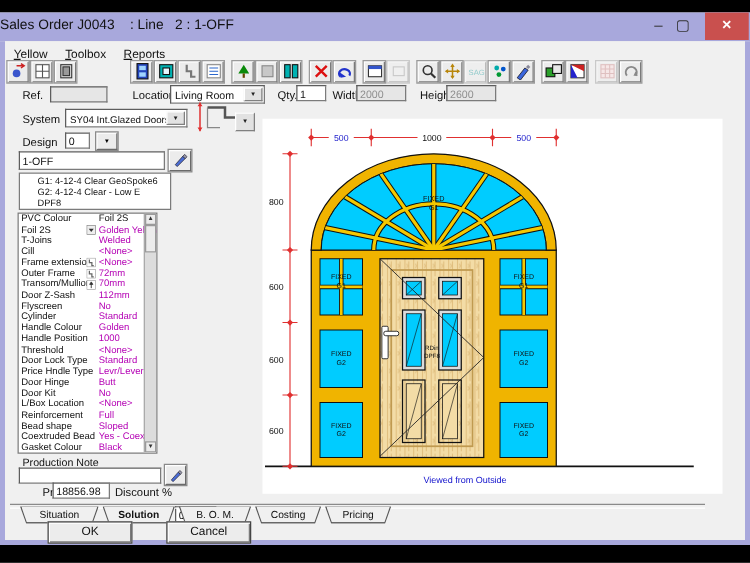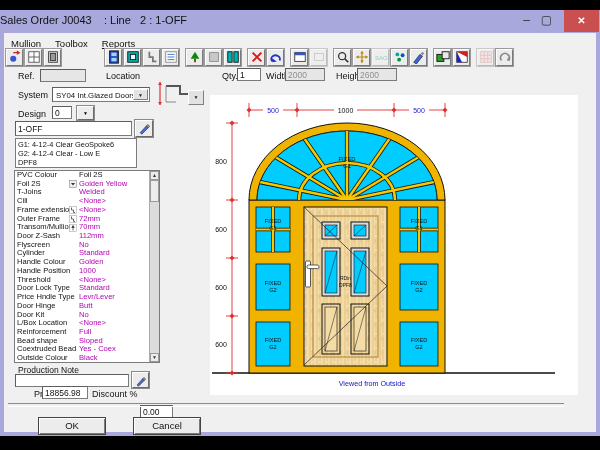--- a/index.html
+++ b/index.html
@@ -36,23 +36,23 @@
   .combo{position:absolute;box-sizing:border-box;background:#fff;border:1px solid #7b7b7b;
     border-top-color:#5d5d5d;border-left-color:#5d5d5d;font-size:8.5px;color:#111;}
   .combo .cv{position:absolute;left:3px;top:2px;white-space:nowrap;}
   .dropbtn{position:absolute;right:1px;top:1px;bottom:1px;width:13px;background:#e2e2e2;
     border:1px solid;border-color:#fff #808080 #808080 #fff;font-size:5px;color:#222;
     text-align:center;line-height:11px;}
   .pushbtn{position:absolute;box-sizing:border-box;background:#ececec;
     border:1px solid;border-color:#fff #6a6a6a #6a6a6a #fff;outline:1px solid #8a8a8a;text-align:center;}
   
   #descbox{position:absolute;left:15px;top:128px;width:122px;height:30px;box-sizing:border-box;
-    background:#fff;border:1px solid #7b7b7b;font-size:7.4px;line-height:9.2px;padding:1px 2px;
+    background:#fff;border:1px solid #7b7b7b;font-size:7.4px;line-height:9.2px;padding:1px 14px;
     white-space:nowrap;overflow:hidden;color:#111;}
-  #proplist{position:absolute;left:14px;top:160px;width:146px;height:193px;box-sizing:border-box;
+  #proplist{position:absolute;left:14px;top:160px;width:112px;height:193px;box-sizing:border-box;
     background:#fff;border:1px solid #7b7b7b;overflow:hidden;padding-left:36px;}
   .prow{position:relative;height:8.72px;font-size:7.6px;line-height:8.8px;white-space:nowrap;}
   .prow .pl{position:absolute;left:2px;color:#111;}
   .prow .pv{position:absolute;left:64px;color:#b400b4;}
   .prow .pv.black{color:#111;}
   .prow .pic{position:absolute;left:54px;top:0.5px;}
   #pscroll{position:absolute;right:0;top:0;width:9px;height:100%;background:#dcdcdc;border-left:1px solid #aaa;}
   .sarr{position:absolute;left:0;width:9px;height:9px;background:#ececec;border:1px solid #9a9a9a;
     box-sizing:border-box;font-size:5px;text-align:center;line-height:7px;color:#333;}
   #sthumb{position:absolute;left:0;top:9px;width:9px;height:22px;background:#ececec;border:1px solid #9a9a9a;box-sizing:border-box;}
@@ -82,21 +82,21 @@
     <div id="titlebar">
       <div id="title">Sales Order J0043    : Line   2 : 1-OFF</div>
       <div class="tbtn-glyph" style="right:70px;">–</div>
       <div class="tbtn-glyph" style="right:48px;">▢</div>
       <div id="btn-close">✕</div>
     </div>
     <div class="winedge" style="left:0;top:23px;width:4px;height:403px;"></div>
     <div class="winedge" style="right:0;top:23px;width:4px;height:403px;"></div>
     <div class="winedge" style="left:0;top:422px;width:600px;height:4px;"></div>
 
-    <div id="menubar"><div class="menu-item">Mullion</div><div class="menu-item">Toolbox</div><div class="menu-item">Reports</div></div>
+    <div id="menubar"><div class="menu-item">Yellow</div><div class="menu-item">Toolbox</div><div class="menu-item">Reports</div></div>
     <div id="toolbar"><div class="tgroup" style="margin-right: 42px;"><span class="tb"><svg width="14" height="14" viewBox="0 0 16 16">
               <circle cx="6" cy="10" r="3.5" fill="#3a55cc"></circle>
               <path d="M6 3h7M10 1l3 2-3 2" stroke="#cc2222" stroke-width="1.3" fill="none"></path>
             </svg></span><span class="tb"><svg width="14" height="14" viewBox="0 0 16 16">
               <rect x="2" y="2" width="12" height="12" fill="#fff" stroke="#555"></rect>
               <path d="M8 2v12M2 8h12" stroke="#555"></path>
             </svg></span><span class="tb"><svg width="14" height="14" viewBox="0 0 16 16">
               <rect x="3" y="2" width="10" height="12" fill="#ddd" stroke="#333"></rect>
               <rect x="5" y="4" width="6" height="8" fill="#9a9a9a" stroke="#333"></rect>
             </svg></span></div><div class="tgroup"><span class="tb"><svg width="14" height="14" viewBox="0 0 16 16">
@@ -155,20 +155,24 @@
               <rect x="2" y="2" width="12" height="12" fill="#ffdddd" stroke="#cc8888"></rect>
               <path d="M6 2v12M10 2v12M2 6h12M2 10h12" stroke="#cc8888"></path>
             </svg></span><span class="tb"><svg width="14" height="14" viewBox="0 0 16 16">
               <path d="M4 12a5 5 0 1 1 8 0" fill="none" stroke="#888" stroke-width="1.8"></path>
               <path d="M12 8l2 4h-4z" fill="#888"></path>
             </svg></span></div></div>
 
     <div class="lbl" style="left:18px;top:61px;">Ref.</div>
     <input class="fld dis" style="left: 40px; top: 59px; width: 46px; height: 13px;" disabled="" value="">
     <div class="lbl" style="left:106px;top:61px;">Location</div>
+    <div class="combo" style="left:136px;top:58px;width:76px;height:15px;">
+      <span class="cv">Living Room</span>
+      <span class="dropbtn">▼</span>
+    </div>
     <div class="lbl" style="left:222px;top:61px;">Qty.</div>
     <input class="fld" style="left: 237px; top: 58px; width: 24px; height: 13px;" value="1">
     <div class="lbl" style="left:266px;top:61px;">Width</div>
     <input class="fld dis" style="left: 285px; top: 58px; width: 40px; height: 13px;" disabled="" value="2000">
     <div class="lbl" style="left:336px;top:61px;">Height</div>
     <input class="fld dis" style="left: 357px; top: 58px; width: 40px; height: 13px;" disabled="" value="2600">
 
     <div class="lbl" style="left:18px;top:80px;">System</div>
     <div class="combo" style="left:52px;top:77px;width:98px;height:15px;">
       <span class="cv" style="font-size:7.8px;top:3px;">SY04  Int.Glazed Doors</span>
@@ -298,21 +302,21 @@
           </div>
           <div class="prow">
             <span class="pl">Bead shape</span>
             <span class="pv">Sloped</span>
           </div>
           <div class="prow">
             <span class="pl">Coextruded Bead</span>
             <span class="pv">Yes - Coex</span>
           </div>
           <div class="prow">
-            <span class="pl">Outside Colour</span>
+            <span class="pl">Gasket Colour</span>
             <span class="pv">Black</span>
           </div>
         </div>
       <div id="pscroll">
         <div class="sarr" style="top:0;">▲</div>
         <div id="sthumb"></div>
         <div class="sarr" style="bottom:0;">▼</div>
       </div>
     </div>
 
@@ -324,20 +328,37 @@
         <path d="M11 4l2-2 2.5 2.5-2 2z" fill="#99a" stroke="#223" stroke-width="0.8"></path>
       </svg>
     </div>
 
     <div class="lbl" style="left:34px;top:379px;">Price</div>
     <input class="fld" style="left: 42px; top: 376px; width: 46px; height: 13px;" value="18856.98">
     <div class="lbl" style="left:92px;top:379px;">Discount %</div>
     <input class="fld" style="left: 140px; top: 376px; width: 33px; height: 13px; margin-top: 19px;" value="0.00">
 
     <div id="groove"></div>
+    <div id="tabrow">
+        <div class="tab" style="width: 63px;">
+          <span>Situation</span>
+        </div>
+        <div class="tab sel" style="width: 58px;">
+          <span>Solution</span>
+        </div>
+        <div class="tab" style="width: 58px;">
+          <span>B. O. M.</span>
+        </div>
+        <div class="tab" style="width: 53px;">
+          <span>Costing</span>
+        </div>
+        <div class="tab" style="width: 53px;">
+          <span>Pricing</span>
+        </div>
+      </div>
 
     <div class="winbtn" style="left:133px;top:407px;">Cancel</div>
     <div class="winbtn" style="left:38px;top:407px;">OK</div>
 
     <div id="canvas">
       <svg viewBox="0 0 368 300" width="368" height="300">
         <defs>
           <pattern id="wood" width="7" height="14" patternUnits="userSpaceOnUse">
             <rect width="7" height="14" fill="#f3dca6"></rect>
             <path d="M2 0v14M5 2v12" stroke="#dcb876" stroke-width="0.7" fill="none"></path>

